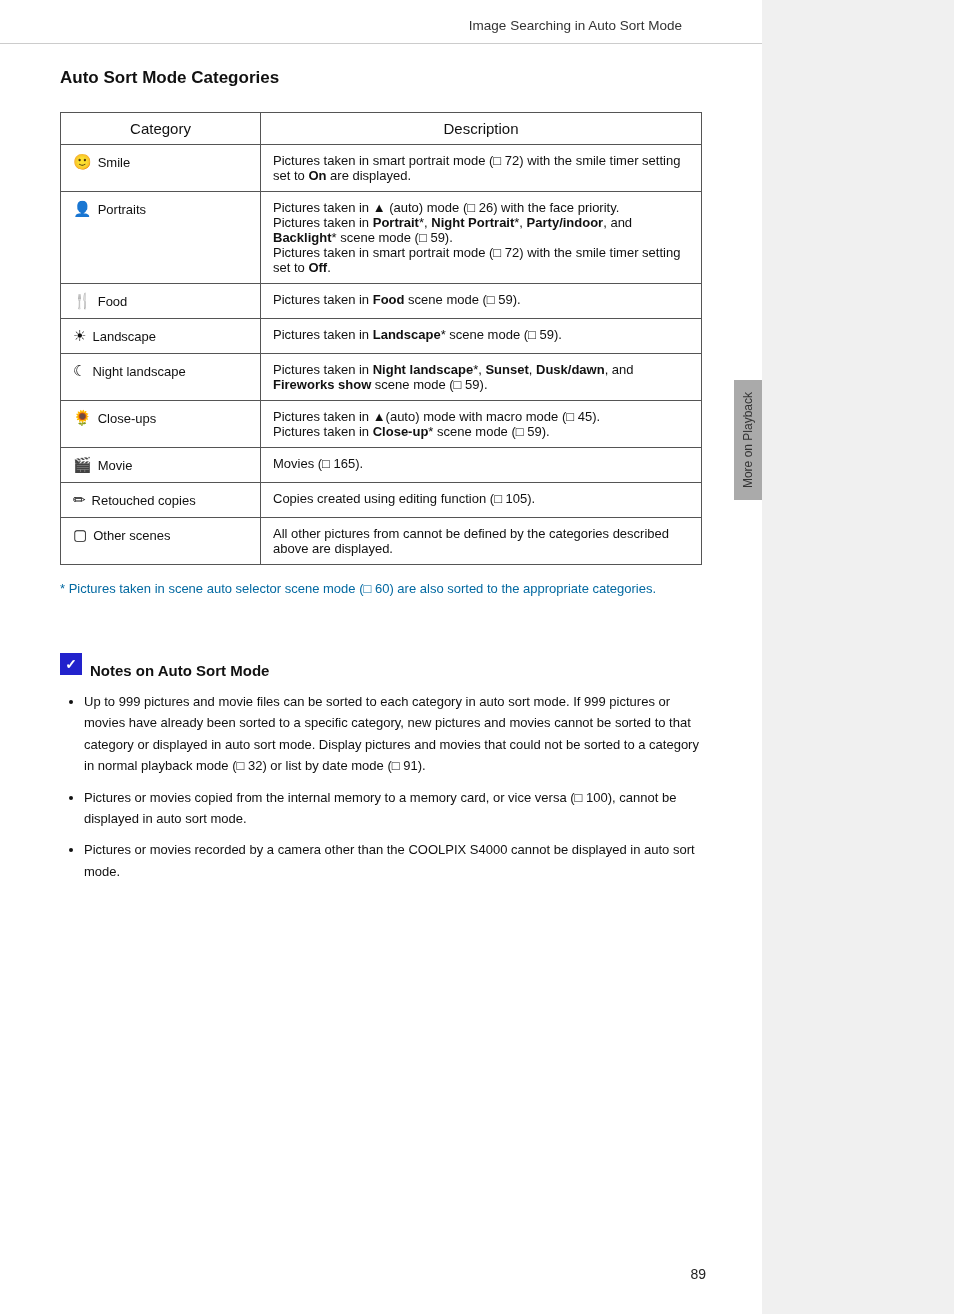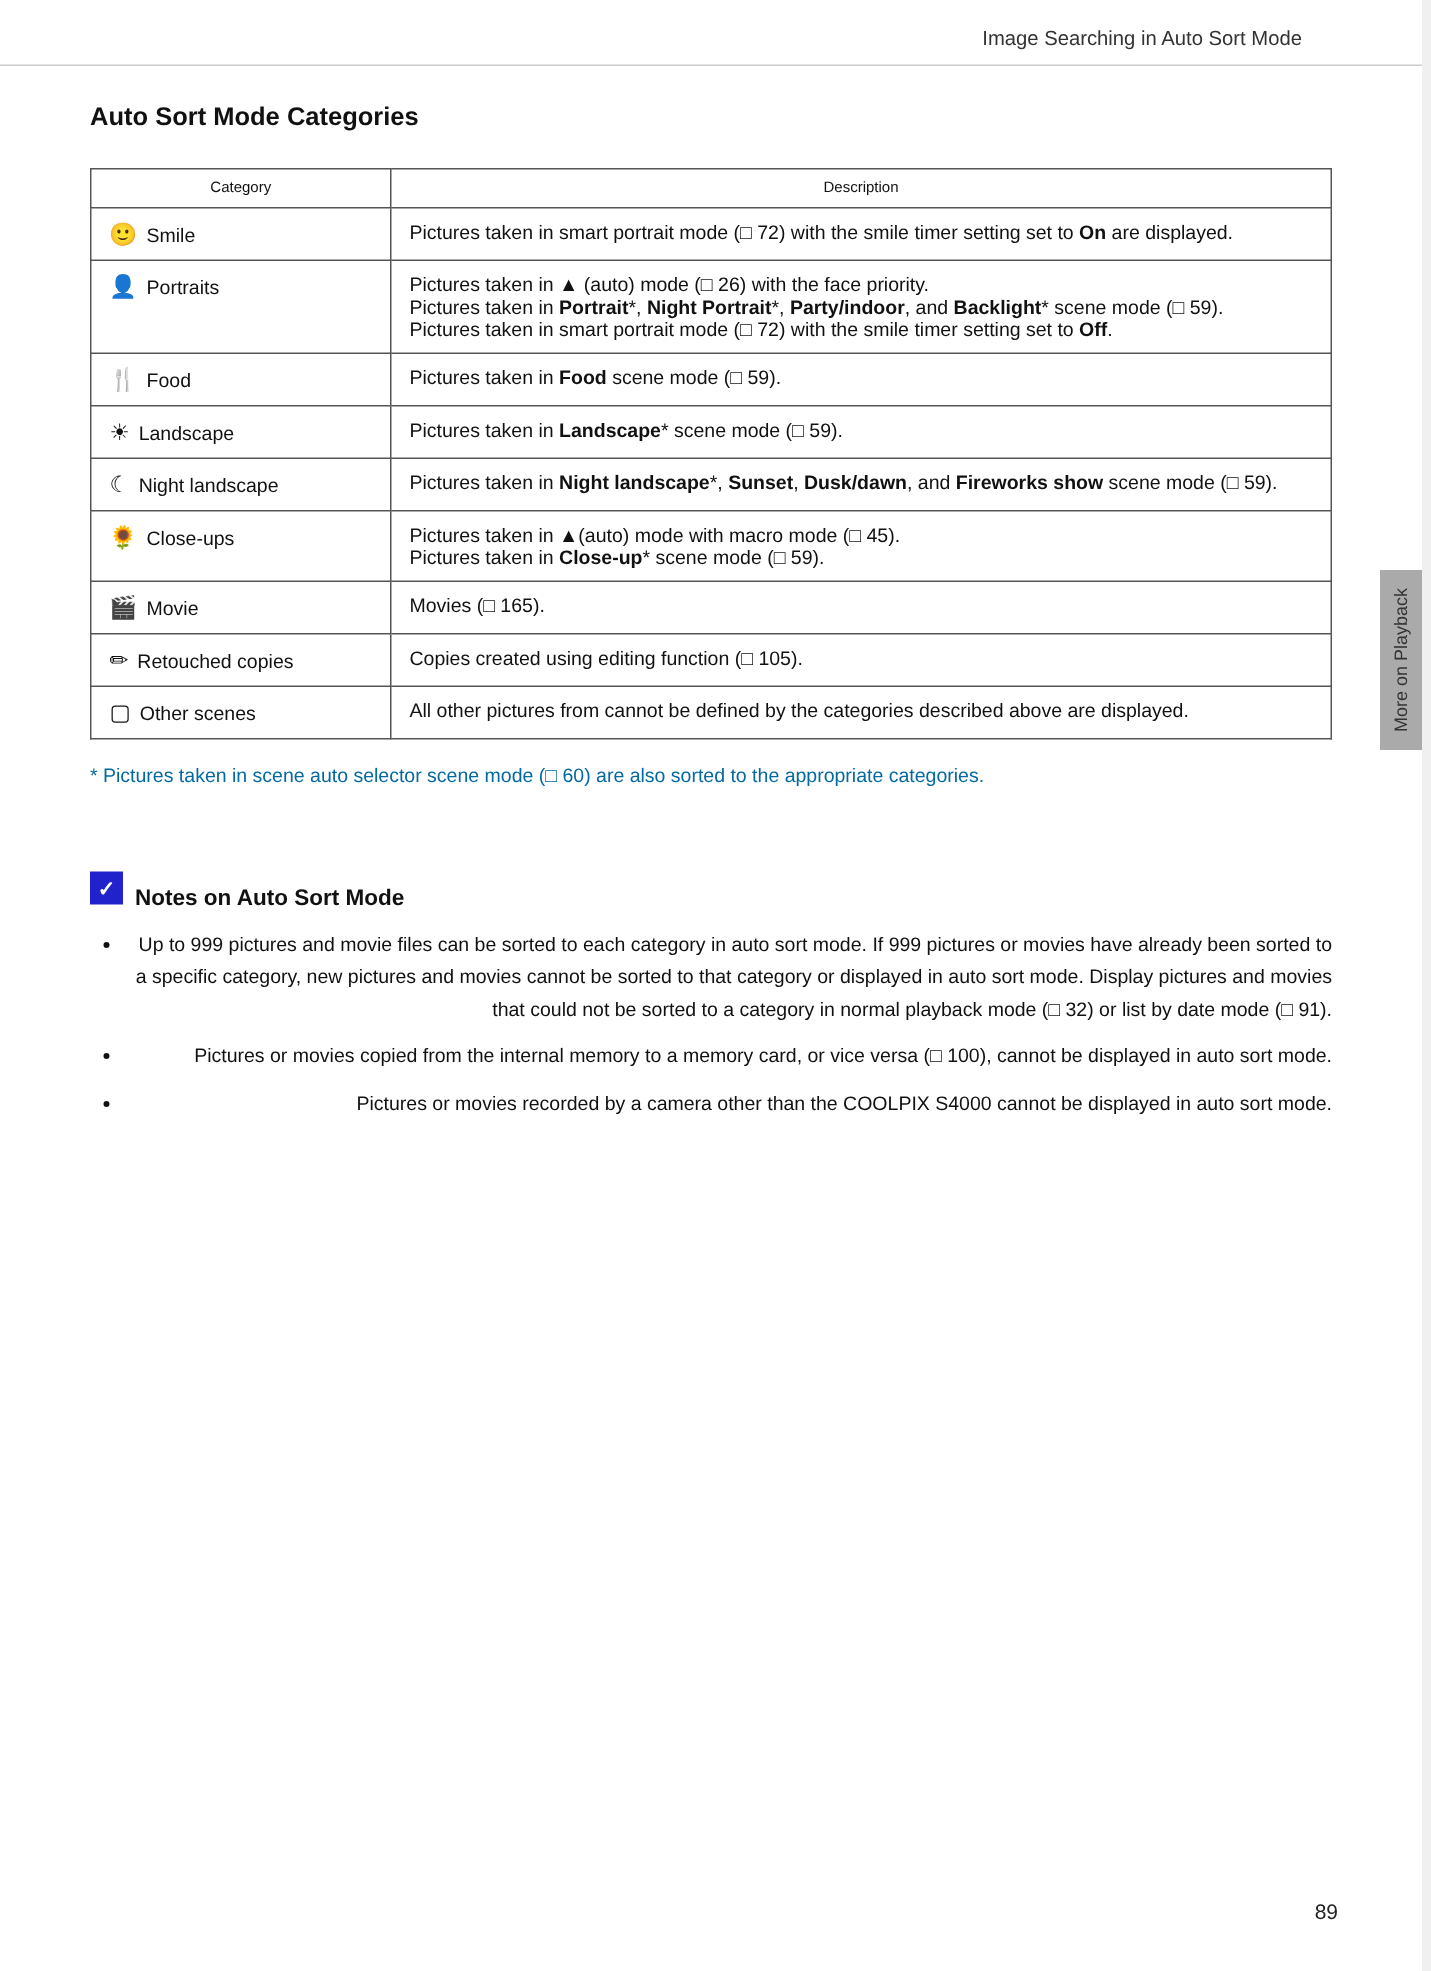--- a/index.html
+++ b/index.html
@@ -6,21 +6,21 @@
     body {
       font-family: Arial, sans-serif;
       font-size: 13.5px;
       background: #f0f0f0;
       width: 954px;
       min-height: 1314px;
       position: relative;
       color: #111;
     }
     .page {
-      width: 948px;
+      width: 762px;
       min-height: 1314px;
       background: #fff;
       position: relative;
       padding: 0;
     }
     .page-header {
       text-align: right;
       padding: 18px 80px 10px 60px;
       font-size: 13.5px;
       color: #333;
@@ -40,21 +40,21 @@
       width: 100%;
       border-collapse: collapse;
       margin-bottom: 14px;
     }
     table th {
       background: #fff;
       border: 1.5px solid #555;
       text-align: center;
       padding: 7px 12px;
       font-weight: normal;
-      font-size: 10px;
+      font-size: 15px;
     }
     table td {
       border: 1.5px solid #555;
       padding: 8px 12px;
       vertical-align: top;
       font-size: 13px;
     }
     table td:first-child {
       width: 200px;
       white-space: nowrap;
@@ -90,21 +90,20 @@
     .notes-title {
       font-size: 15px;
       font-weight: bold;
       margin-top: 12px;
     }
     .bullet-list {
       list-style: disc;
       padding-left: 24px;
       line-height: 1.65;
       font-size: 13px;
-      text-align: right;
     }
     .bullet-list li {
       margin-bottom: 10px;
     }
     .sidebar-tab {
       position: absolute;
       right: 0;
       top: 380px;
       width: 28px;
       height: 120px;

